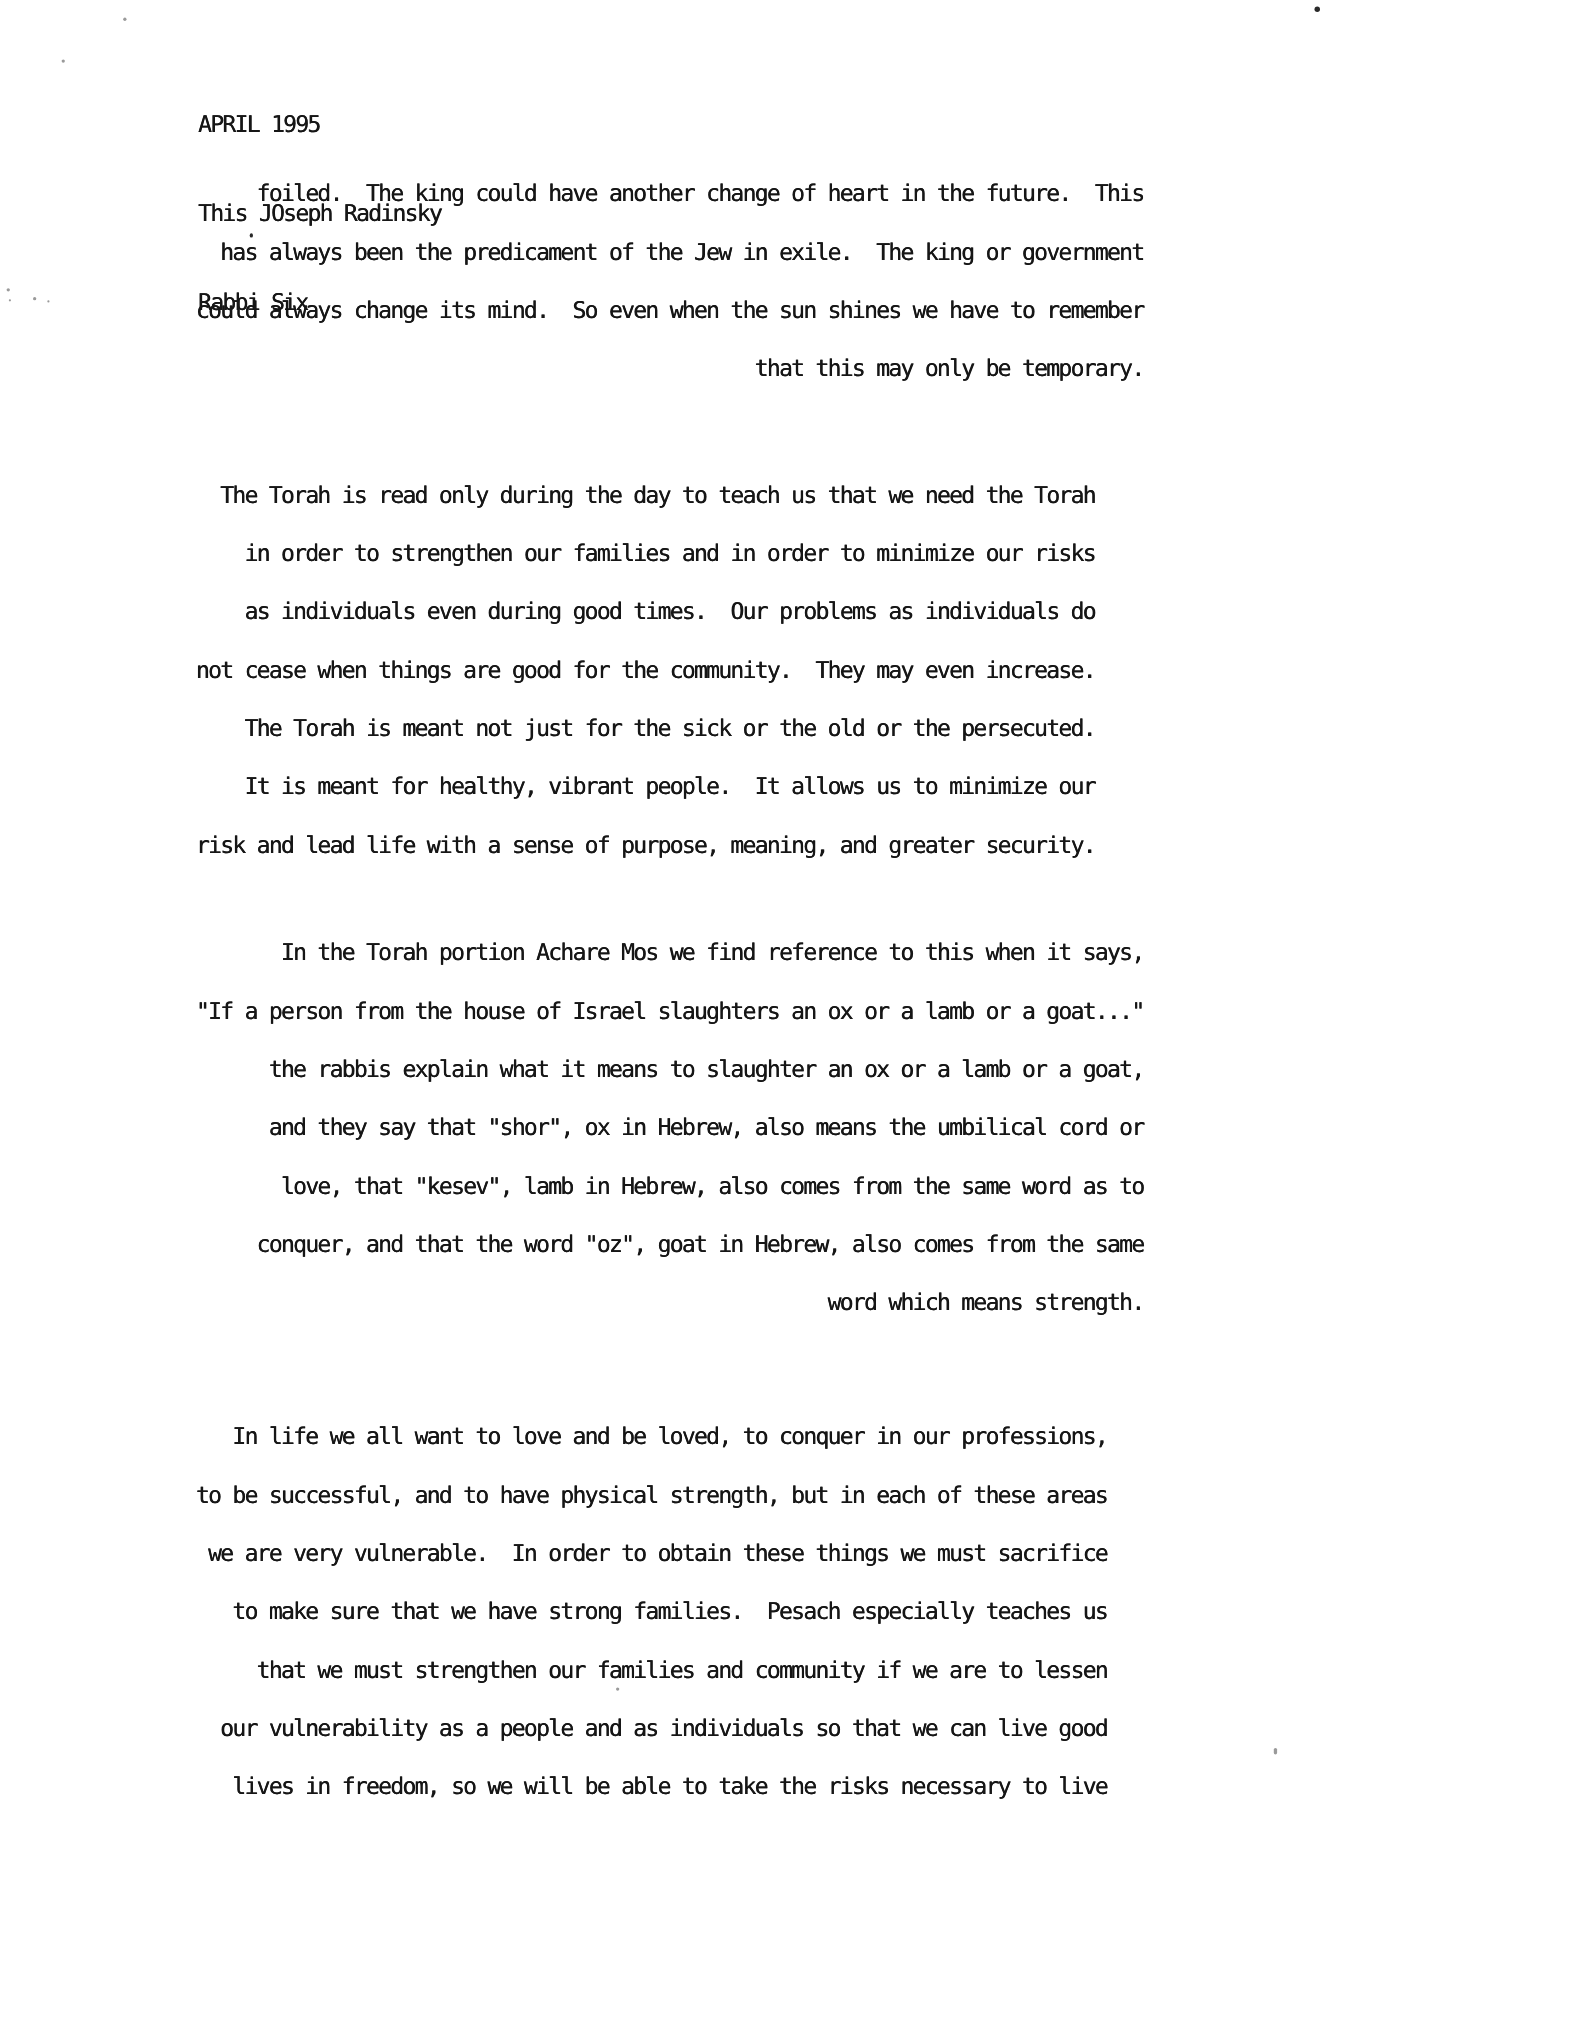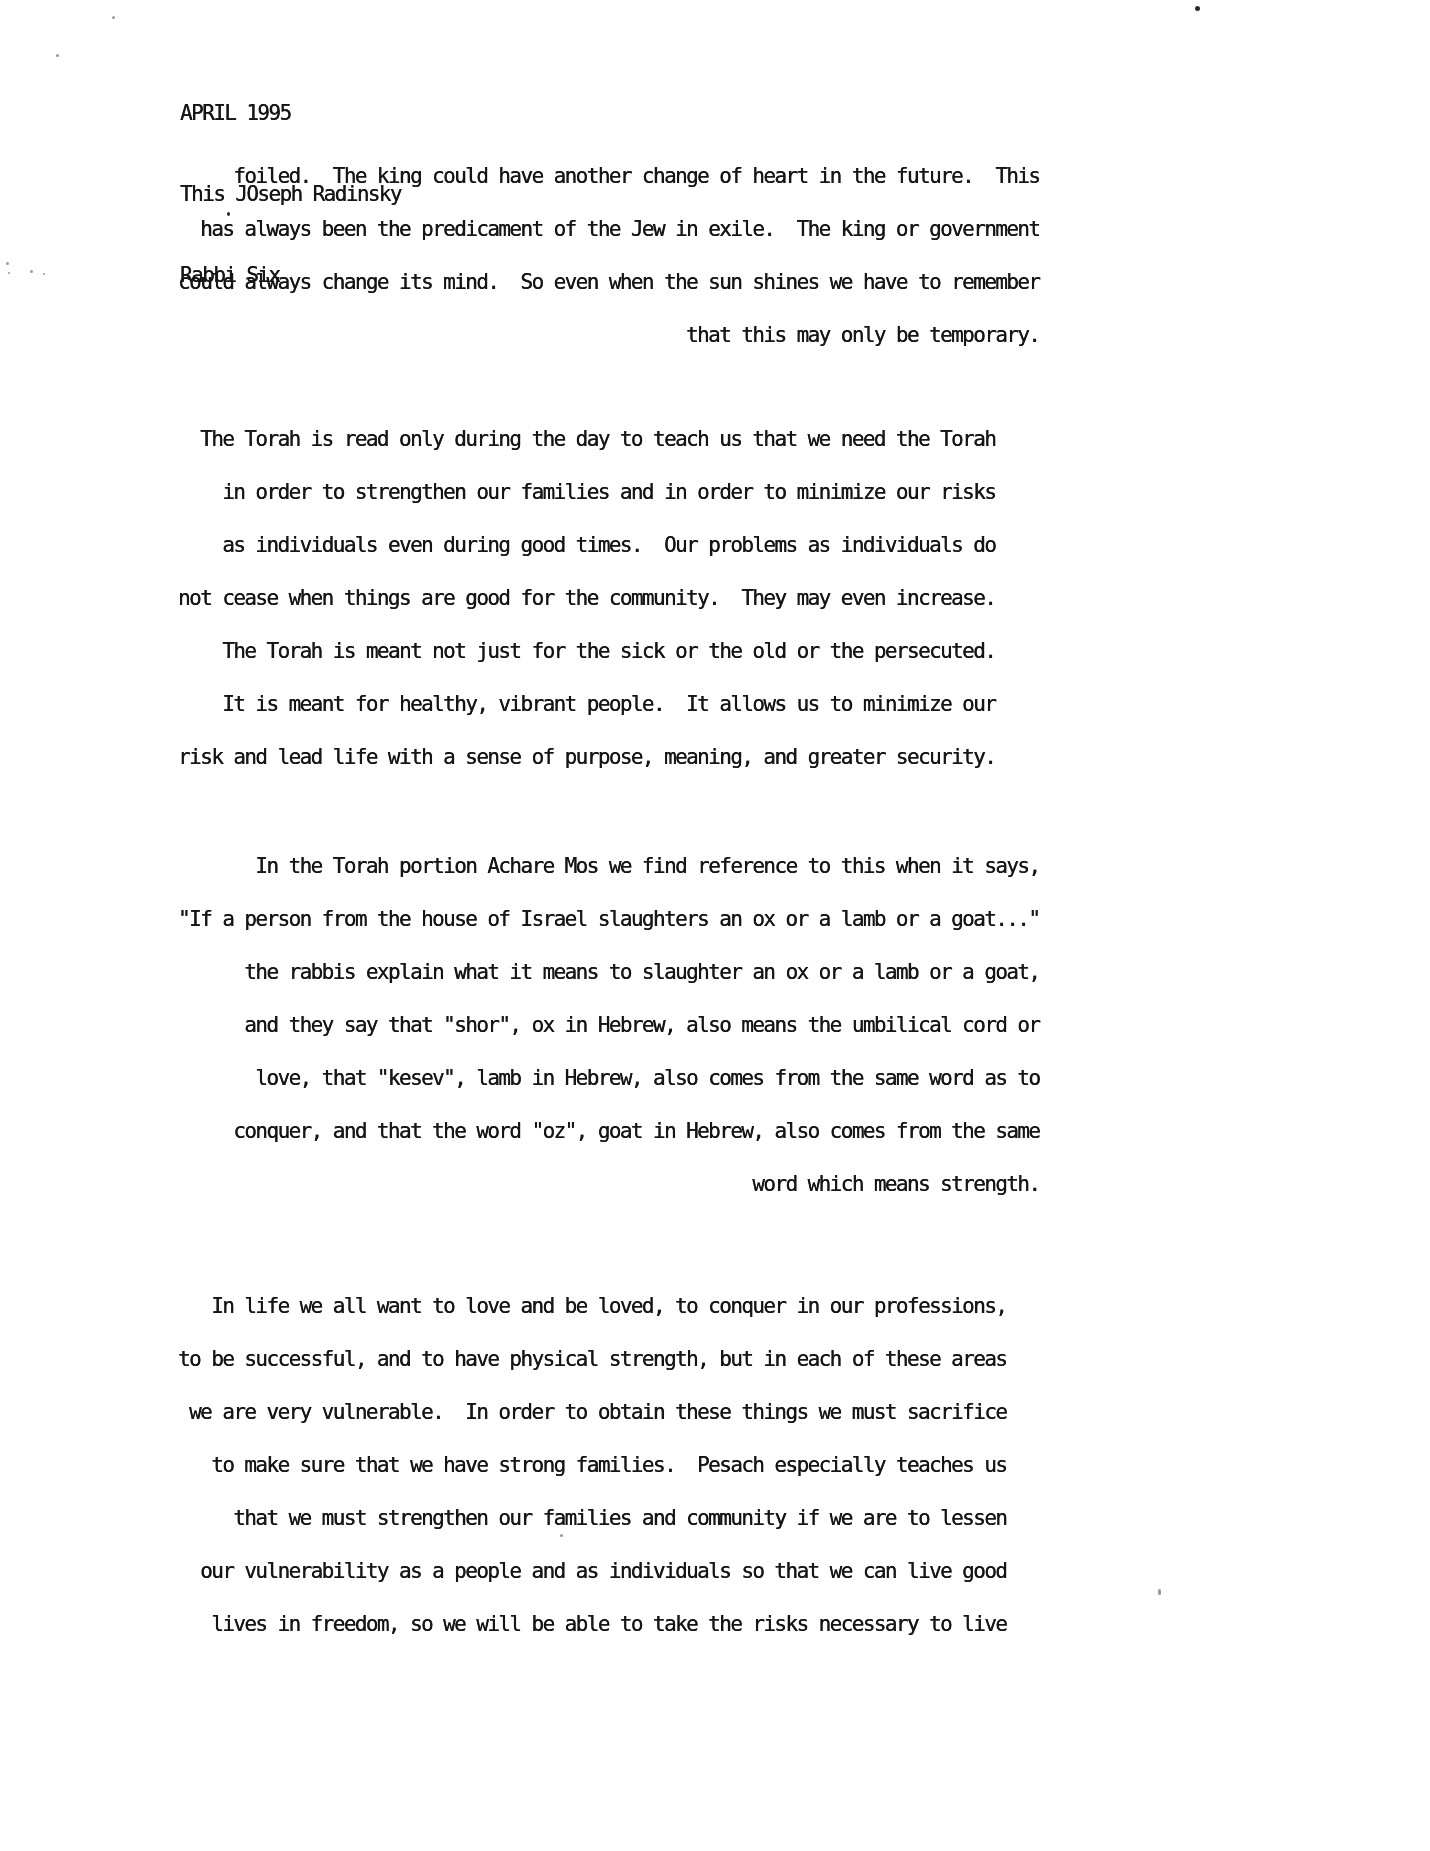--- a/index.html
+++ b/index.html
@@ -30,21 +30,21 @@
     position: absolute;
     left: 178px;
     font-size: 21px;
     line-height: 53px;
     letter-spacing: -1.6px;
     white-space: pre-wrap;
     text-shadow: 0.3px 0 0 #161616;
     text-align: right;
   }
   .p1 { top: 150px; }
-  .p2 { top: 413px; }
+  .p2 { top: 424px; }
   .p3 { top: 840px; }
   .p4 { top: 1280px; }
   .speck {
     position: absolute;
     background: #2a2a2a;
     border-radius: 50%;
   }
   .speck.faint { background: #9a9a9a; }
 </style>
 </head>

